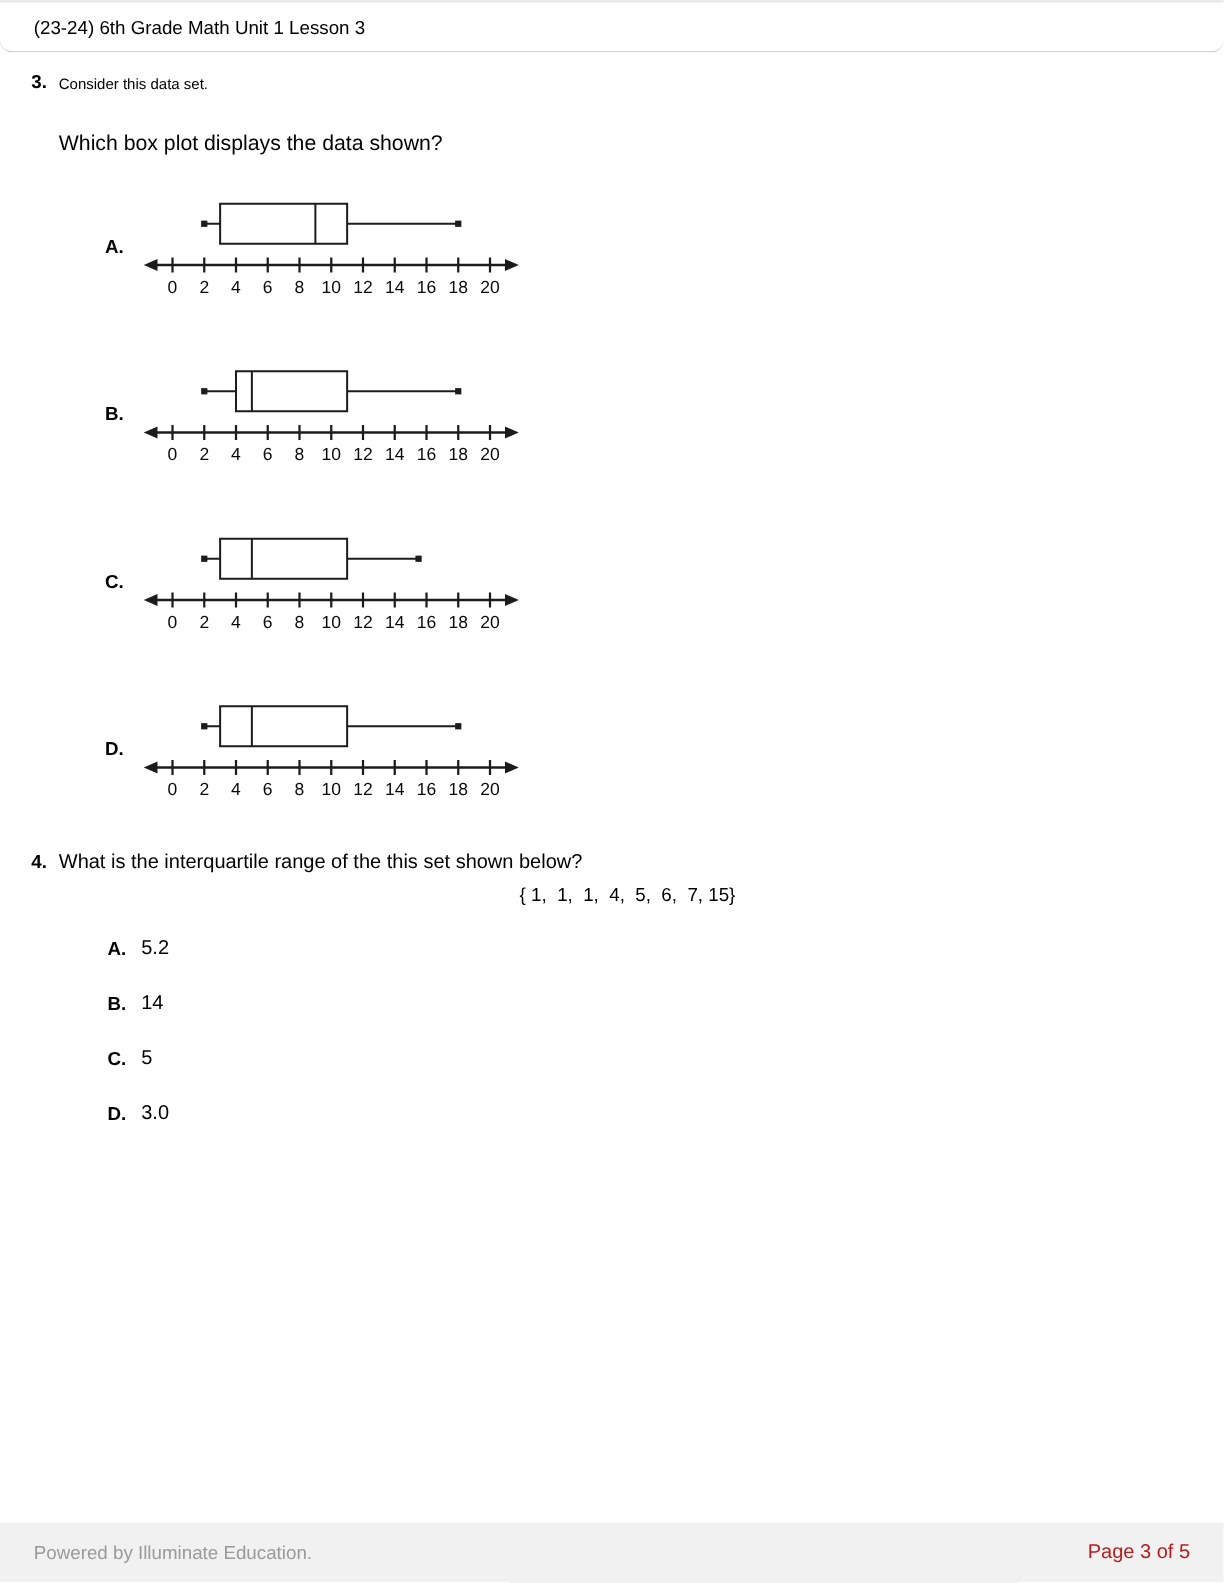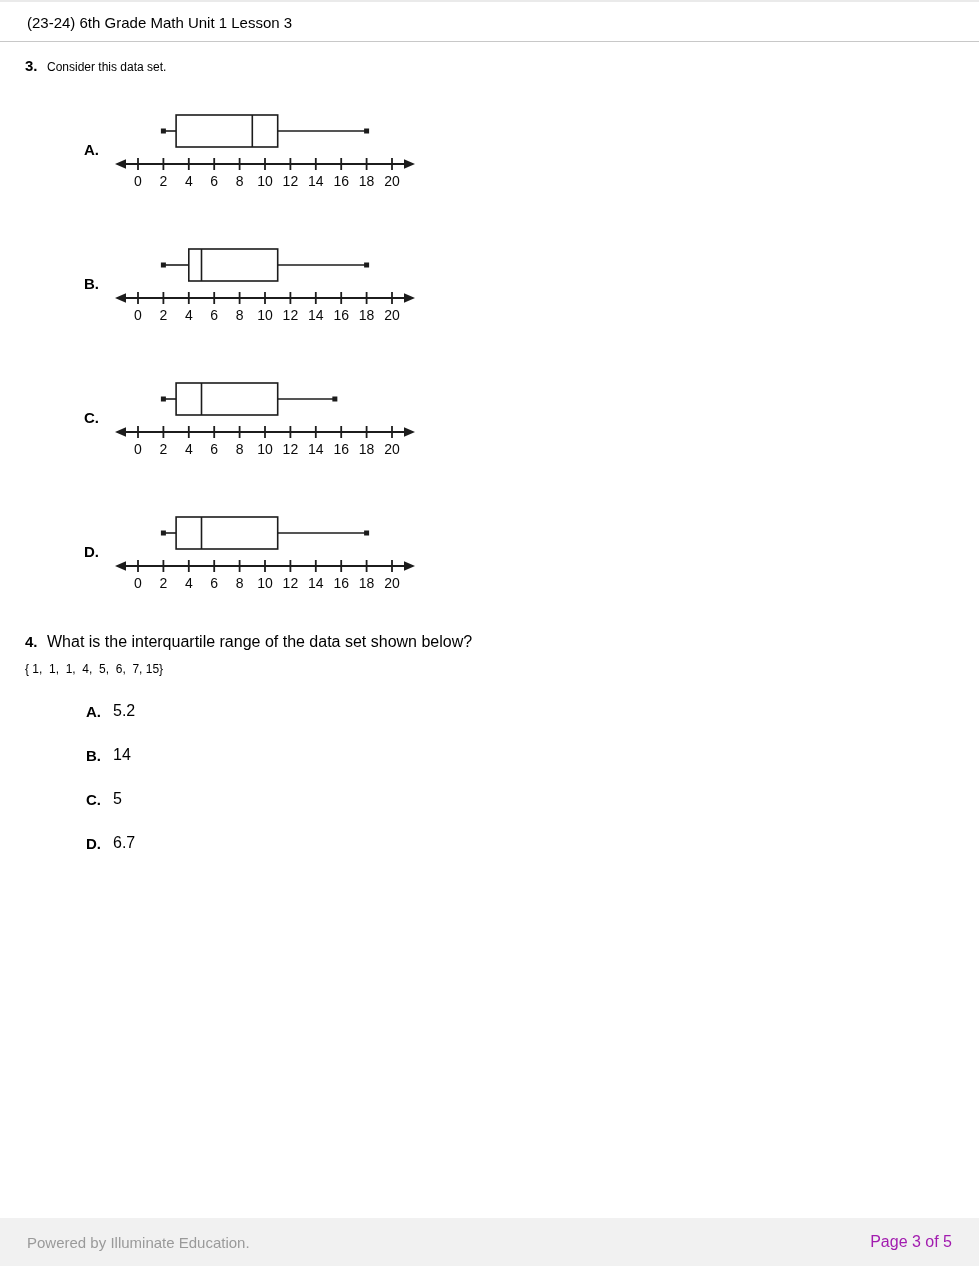--- a/index.html
+++ b/index.html
@@ -4,20 +4,21 @@
 <style>
   html, body { margin: 0; padding: 0; background: #ffffff; }
   body { font-family: "Liberation Sans", sans-serif; color: #000; }
   .page {
     position: relative; width: 979px; height: 1266px; background: #fff;
     overflow: hidden; box-sizing: border-box; border-top: 2px solid #eaeaea;
   }
   .header {
     padding: 12px 27px 9px 27px;
     border-bottom: 1px solid #c8c8c8;
+    border-radius: 10px;
   }
   .header-title { font-size: 15px; line-height: 18px; color: #000; }
 
   .question { padding-left: 25px; }
   .q3 { padding-top: 13px; }
   .q-row { display: flex; }
   .q-num { font-weight: bold; font-size: 15px; width: 22px; padding-top: 2px; flex: 0 0 22px; }
   .q-text { font-size: 12px; line-height: 24px; }
   .q-indent { margin-left: 22px; font-size: 17px; line-height: 24px; }
   .dataset { margin-top: 22px; }
@@ -27,48 +28,49 @@
   .bp-option { display: flex; margin-bottom: 48px; }
   .bp-option:last-child { margin-bottom: 6px; }
   .opt-label {
     font-weight: bold; font-size: 15px; line-height: 18px;
     width: 30px; flex: 0 0 30px; align-self: flex-end; margin-bottom: 34px;
   }
   .boxplot { width: 302px; height: 86px; }
 
   .q4 { margin-top: 36px; }
   .q4 .q-text { font-size: 16px; line-height: 22px; }
-  .q4-dataset { text-align: left; font-size: 12px; line-height: 22px; white-space: pre; margin-top: 5px; }
+  .q4-dataset { text-align: center; font-size: 15px; line-height: 22px; white-space: pre; margin-top: 5px; }
   .q4-options { margin-left: 61px; margin-top: 20px; }
   .q4-option { display: flex; font-size: 16px; line-height: 22px; margin-bottom: 21px; }
   .opt-letter { font-weight: bold; font-size: 15px; width: 27px; flex: 0 0 27px; padding-top: 1px; }
   .opt-value { }
 
   .footer {
     position: absolute; left: 0; right: 0; bottom: 0; height: 48px;
     background: #f1f1f1; display: flex; align-items: center;
     justify-content: space-between; padding: 0 27px; box-sizing: border-box;
   }
   .powered { color: #9a9a9a; font-size: 15px; }
-  .pageno { color: #a21caf; font-size: 16px; }
+  .pageno { color: #b91c1c; font-size: 16px; }
 </style>
 </head>
 <body>
 
 <div class="page">
 
   <div class="header">
     <span class="header-title">(23-24) 6th Grade Math Unit 1 Lesson 3</span>
   </div>
 
   <div class="question q3">
     <div class="q-row">
       <span class="q-num">3.</span>
       <span class="q-text">Consider this data set.</span>
     </div>
+    <div class="q-indent q-question">Which box plot displays the data shown?</div>
 
     <div class="options">
       <div class="bp-option">
         <span class="opt-label">A.</span>
         <div class="boxplot"><svg width="302" height="86" viewBox="0 0 302 86">
               <line x1="9" y1="57" x2="293" y2="57" stroke="#1c1c1c" stroke-width="2"></line>
               <polygon points="1,57 12,52.2 12,61.8" fill="#1c1c1c"></polygon>
               <polygon points="301,57 290,52.2 290,61.8" fill="#1c1c1c"></polygon>
               <line x1="24" y1="51" x2="24" y2="63" stroke="#1c1c1c" stroke-width="1.8"></line>
               <text x="24" y="79" text-anchor="middle" font-size="14" fill="#0a0a0a" font-family="&quot;Liberation Sans&quot;, sans-serif">0</text>
@@ -207,40 +209,40 @@
               <rect x="62.099999999999994" y="8" width="101.6" height="32" fill="#ffffff" stroke="#1c1c1c" stroke-width="1.6"></rect>
               <line x1="87.5" y1="8" x2="87.5" y2="40" stroke="#1c1c1c" stroke-width="1.6"></line>
             </svg></div>
       </div>
     </div>
   </div>
 
   <div class="question q4">
     <div class="q-row">
       <span class="q-num">4.</span>
-      <span class="q-text">What is the interquartile range of the data set shown below?</span>
+      <span class="q-text">What is the interquartile range of the this set shown below?</span>
     </div>
     <div class="q4-dataset">{ 1,  1,  1,  4,  5,  6,  7, 15}</div>
 
     <div class="q4-options">
       <div class="q4-option">
         <span class="opt-letter">A.</span>
         <span class="opt-value">5.2</span>
       </div>
       <div class="q4-option">
         <span class="opt-letter">B.</span>
         <span class="opt-value">14</span>
       </div>
       <div class="q4-option">
         <span class="opt-letter">C.</span>
         <span class="opt-value">5</span>
       </div>
       <div class="q4-option">
         <span class="opt-letter">D.</span>
-        <span class="opt-value">6.7</span>
+        <span class="opt-value">3.0</span>
       </div>
     </div>
   </div>
 
   <div class="footer">
     <span class="powered">Powered by Illuminate Education.</span>
     <span class="pageno">Page 3 of 5</span>
   </div>
 
 </div>

